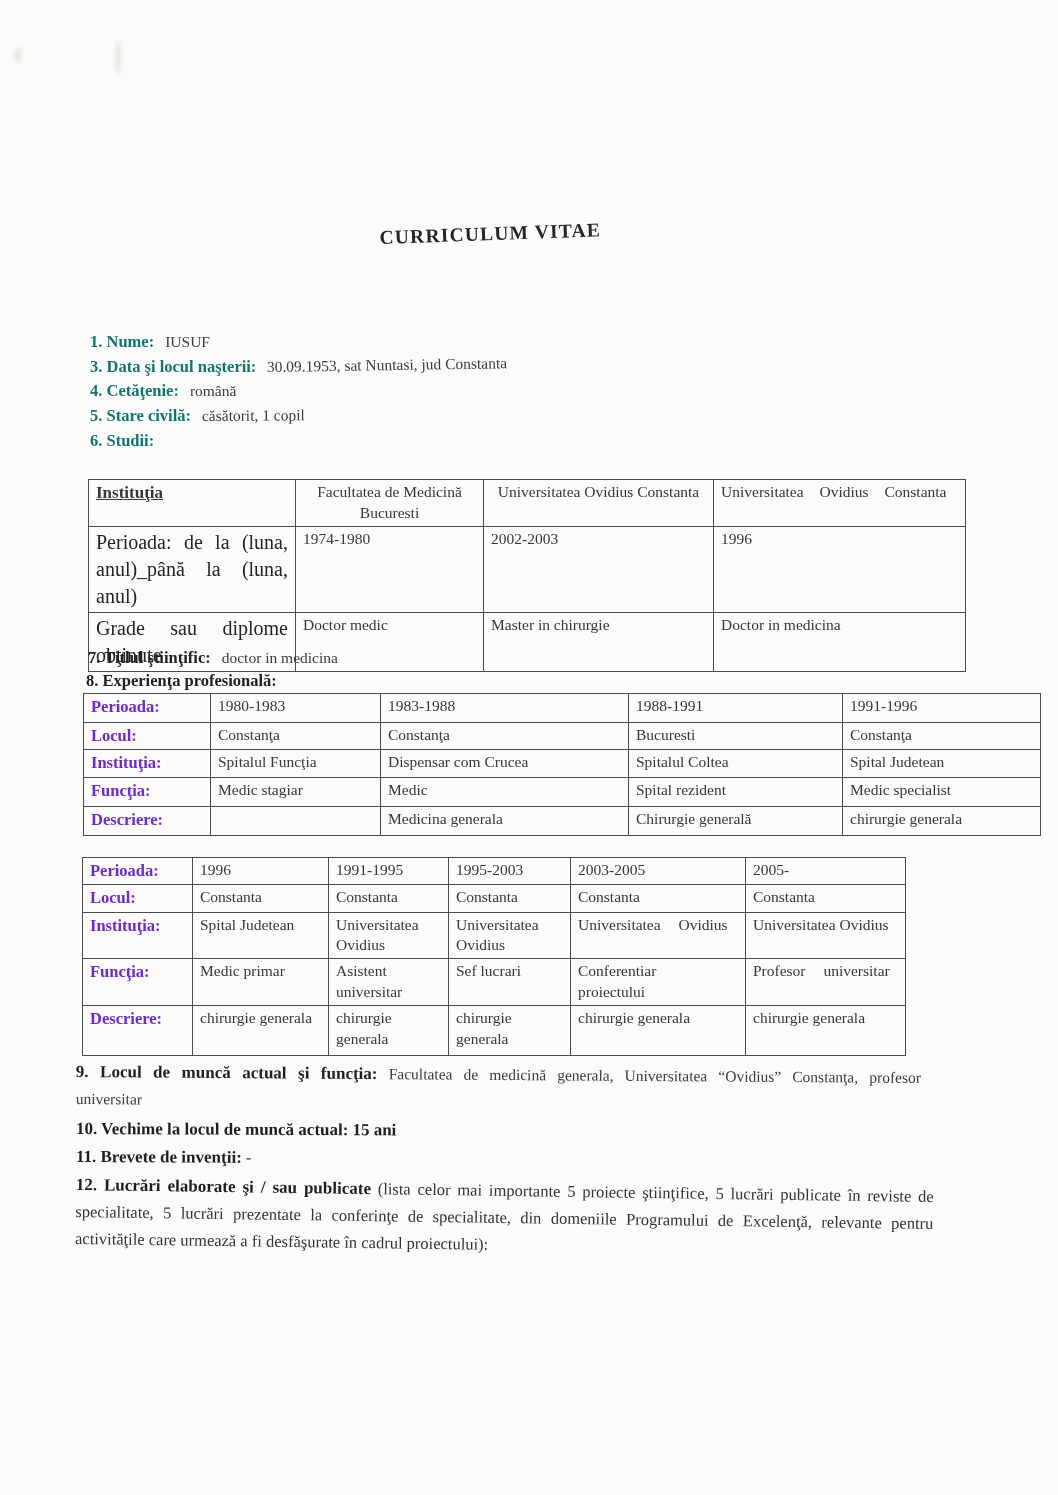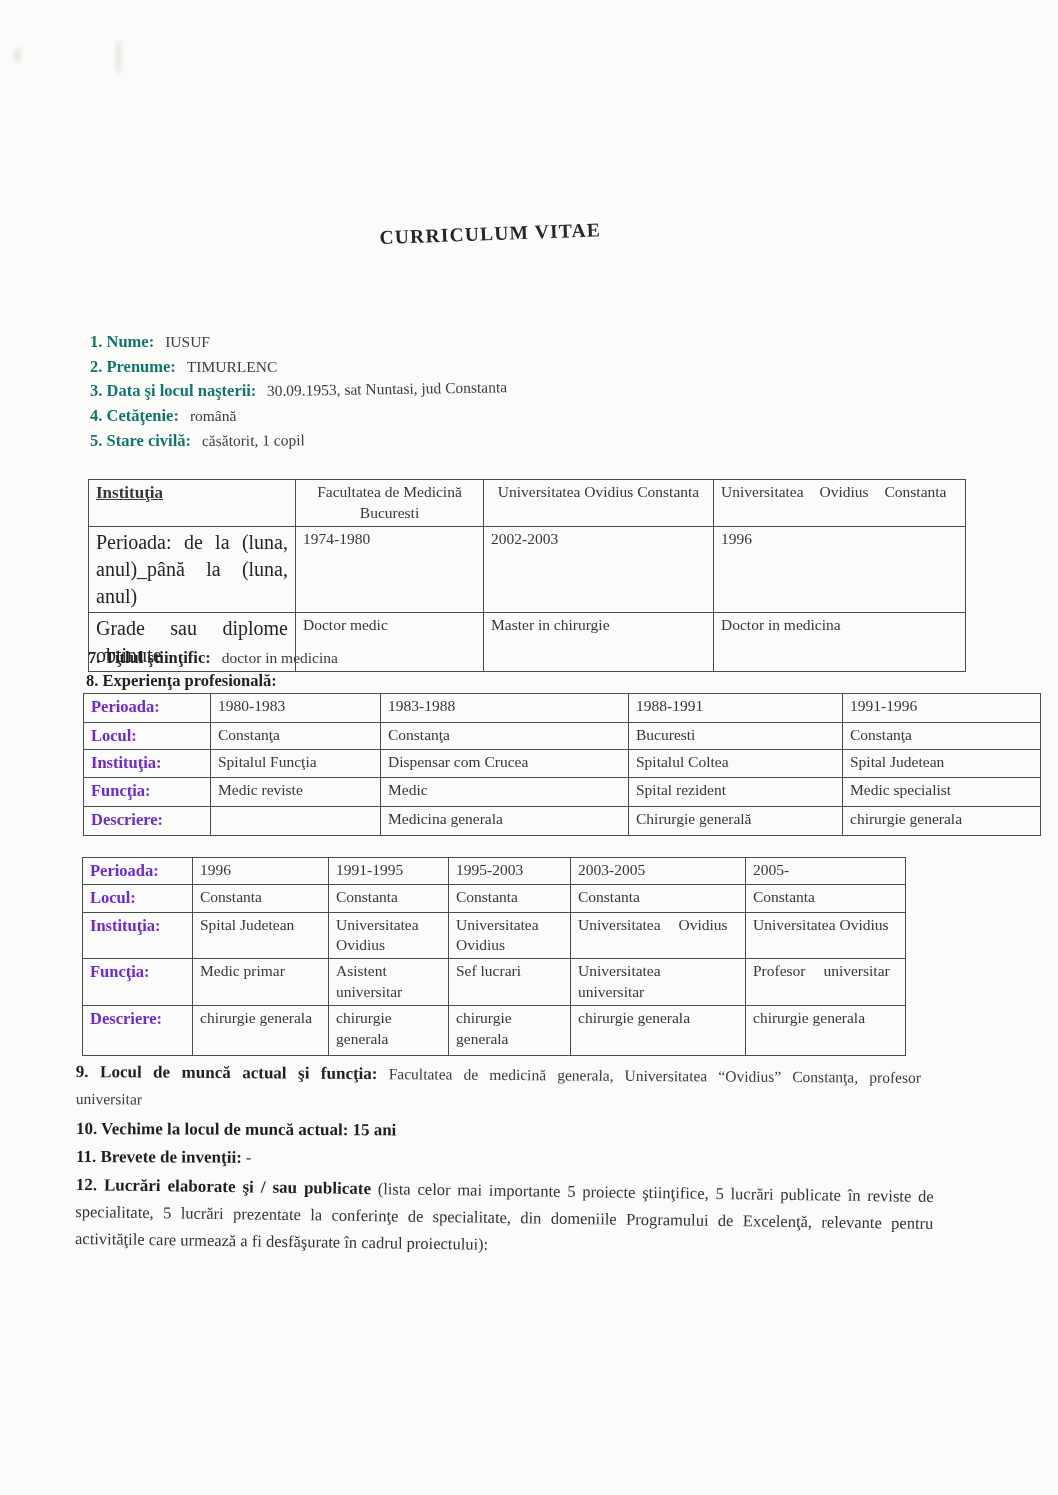--- a/index.html
+++ b/index.html
@@ -81,34 +81,33 @@
   <div class="artifact art2"></div>
 
   <div class="title">CURRICULUM VITAE</div>
 
   <div class="personal">
     <div class="p-item">
       <span class="pl">1. Nume:</span>
       <span class="pv">IUSUF</span>
     </div>
     <div class="p-item">
-      <span class="pl">2. Prenume:</span>
-      <span class="pv">TIMURLENC</span>
-    </div>
-    <div class="p-item">
       <span class="pl">3. Data şi locul naşterii:</span>
       <span class="pv tilt-a">30.09.1953, sat Nuntasi, jud Constanta</span>
     </div>
     <div class="p-item">
       <span class="pl">4. Cetăţenie:</span>
       <span class="pv">română</span>
     </div>
     <div class="p-item">
       <span class="pl">5. Stare civilă:</span>
       <span class="pv tilt-b">căsătorit, 1 copil</span>
+    </div>
+    <div class="p-item">
+      <span class="pl">6. Studii:</span>
     </div>
   </div>
 
   <table class="t1">
     <colgroup>
         <col style="width:207px">
         <col style="width:188px">
         <col style="width:230px">
         <col style="width:252px">
       </colgroup>
@@ -167,21 +166,21 @@
     </tr>
     <tr class="rc">
       <td class="rh">Instituţia:</td>
       <td>Spitalul Funcţia</td>
       <td>Dispensar com Crucea</td>
       <td>Spitalul Coltea</td>
       <td>Spital Judetean</td>
     </tr>
     <tr class="rd">
       <td class="rh">Funcţia:</td>
-      <td>Medic reviste</td>
+      <td>Medic stagiar</td>
       <td>Medic</td>
       <td>Spital rezident</td>
       <td>Medic specialist</td>
     </tr>
     <tr class="re">
       <td class="rh">Descriere:</td>
       <td></td>
       <td>Medicina generala</td>
       <td>Chirurgie generală</td>
       <td>chirurgie generala</td>
@@ -221,21 +220,21 @@
       <td>Universitatea Ovidius</td>
       <td>Universitatea Ovidius</td>
       <td class="wrap2">Universitatea Ovidius</td>
       <td>Universitatea Ovidius</td>
     </tr>
     <tr class="rd">
       <td class="rh">Funcţia:</td>
       <td>Medic primar</td>
       <td>Asistent universitar</td>
       <td>Sef lucrari</td>
-      <td class="wrap2">Universitatea universitar</td>
+      <td class="wrap2">Conferentiar proiectului</td>
       <td class="wrap2">Profesor universitar</td>
     </tr>
     <tr class="re">
       <td class="rh">Descriere:</td>
       <td>chirurgie generala</td>
       <td>chirurgie generala</td>
       <td>chirurgie generala</td>
       <td>chirurgie generala</td>
       <td>chirurgie generala</td>
     </tr>

